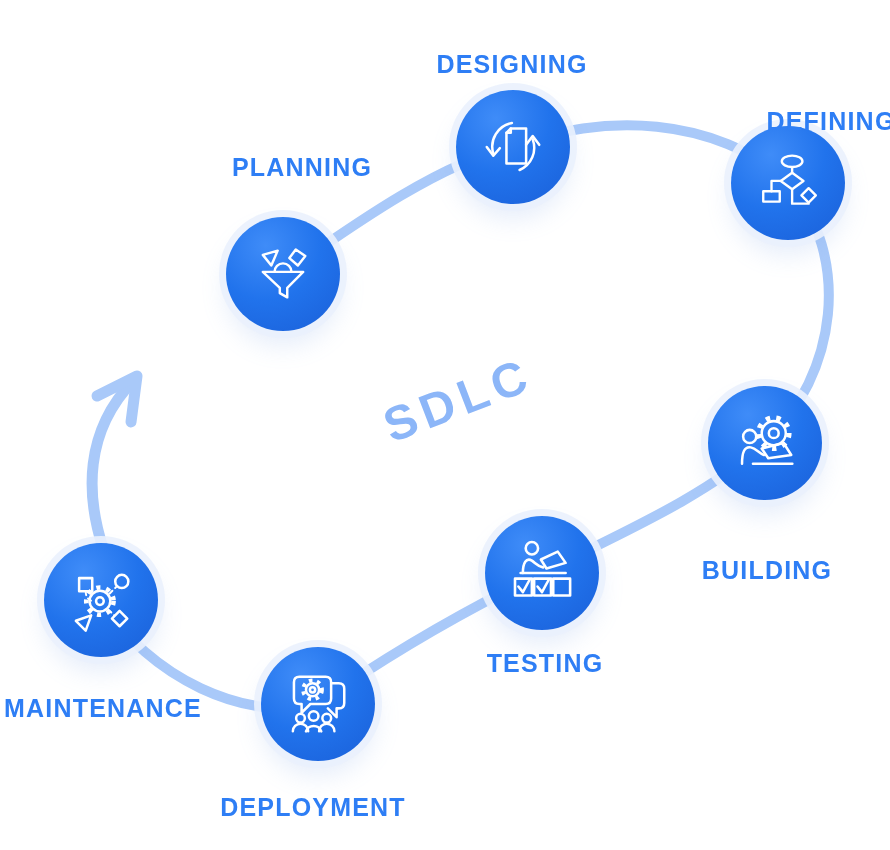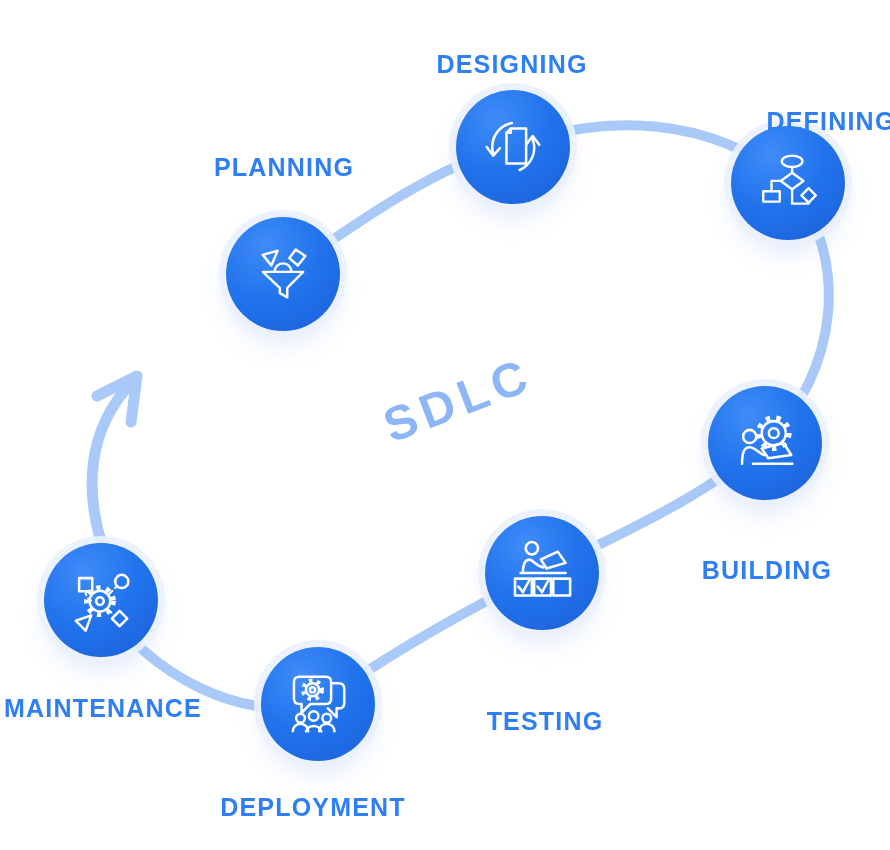--- a/index.html
+++ b/index.html
@@ -27,25 +27,25 @@
     color:#8cb6f8;font-weight:bold;font-size:48px;letter-spacing:6px;white-space:nowrap;
   }
   
   .node-planning{left:226px;top:217px;}
   .node-designing{left:456px;top:90px;}
   .node-defining{left:731px;top:126px;}
   .node-building{left:708px;top:386px;}
   .node-testing{left:485px;top:516px;}
   .node-deployment{left:261px;top:647px;}
   .node-maintenance{left:44px;top:543px;}
-  .label-planning{left:284px;top:153px;}
+  .label-planning{left:302px;top:153px;}
   .label-designing{left:512px;top:26px;margin-top:24px;}
   .label-defining{left:831px;top:63px;margin-top:44px;}
   .label-building{left:767px;top:556px;}
-  .label-testing{left:545px;top:707px;}
+  .label-testing{left:545px;top:649px;}
   .label-deployment{left:313px;top:793px;text-align:right;}
   .label-maintenance{left:103px;top:694px;}
 </style>
 </head>
 <body>
 
 <div class="canvas">
 
   <svg class="connector" width="890" height="850" viewBox="0 0 890 850">
     <path d="M283 274 C353 225 445 160 513 147

